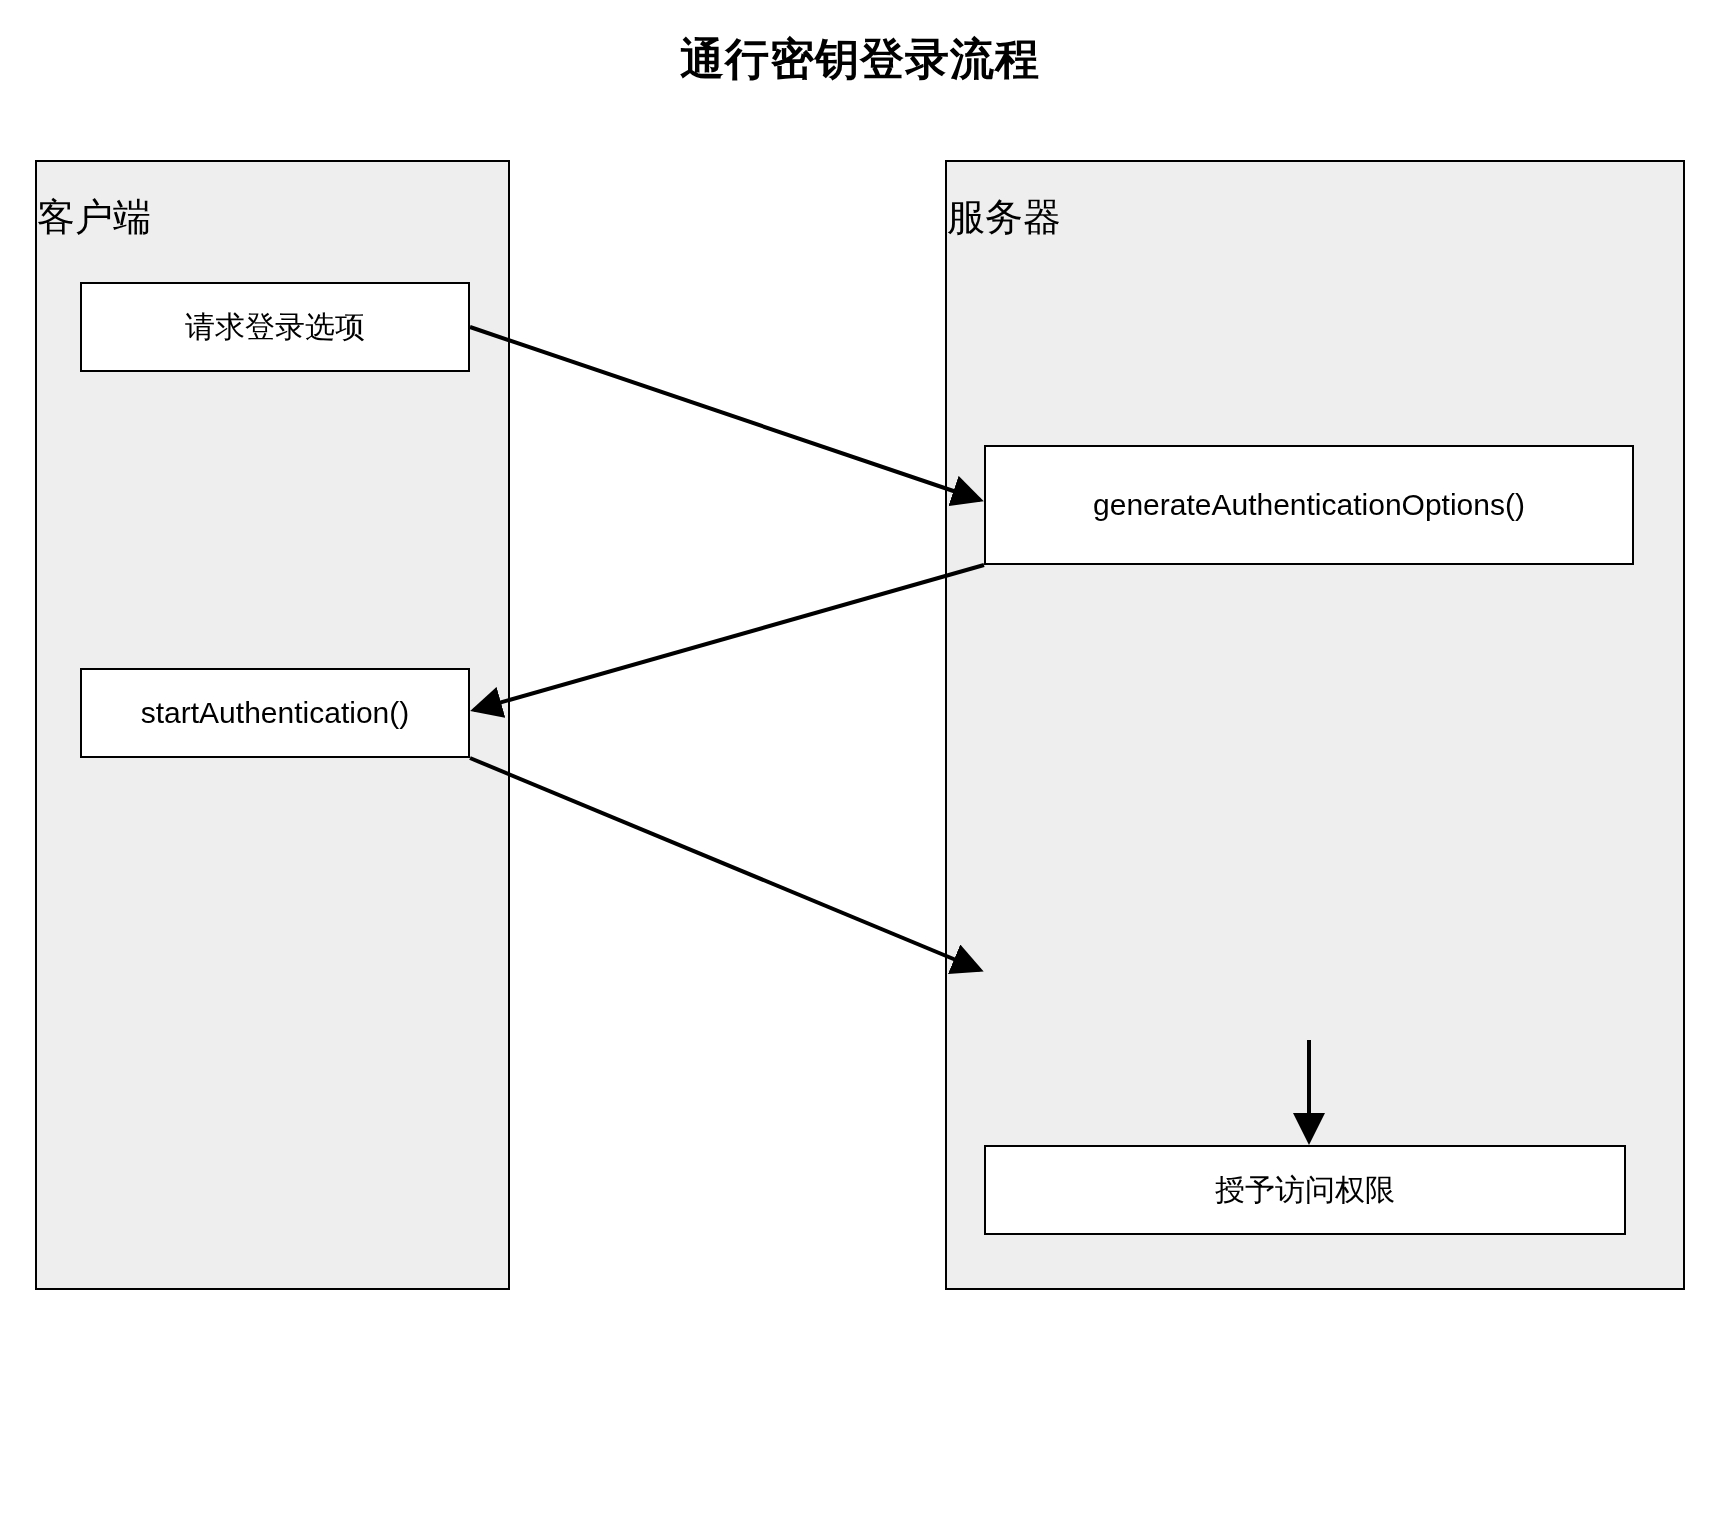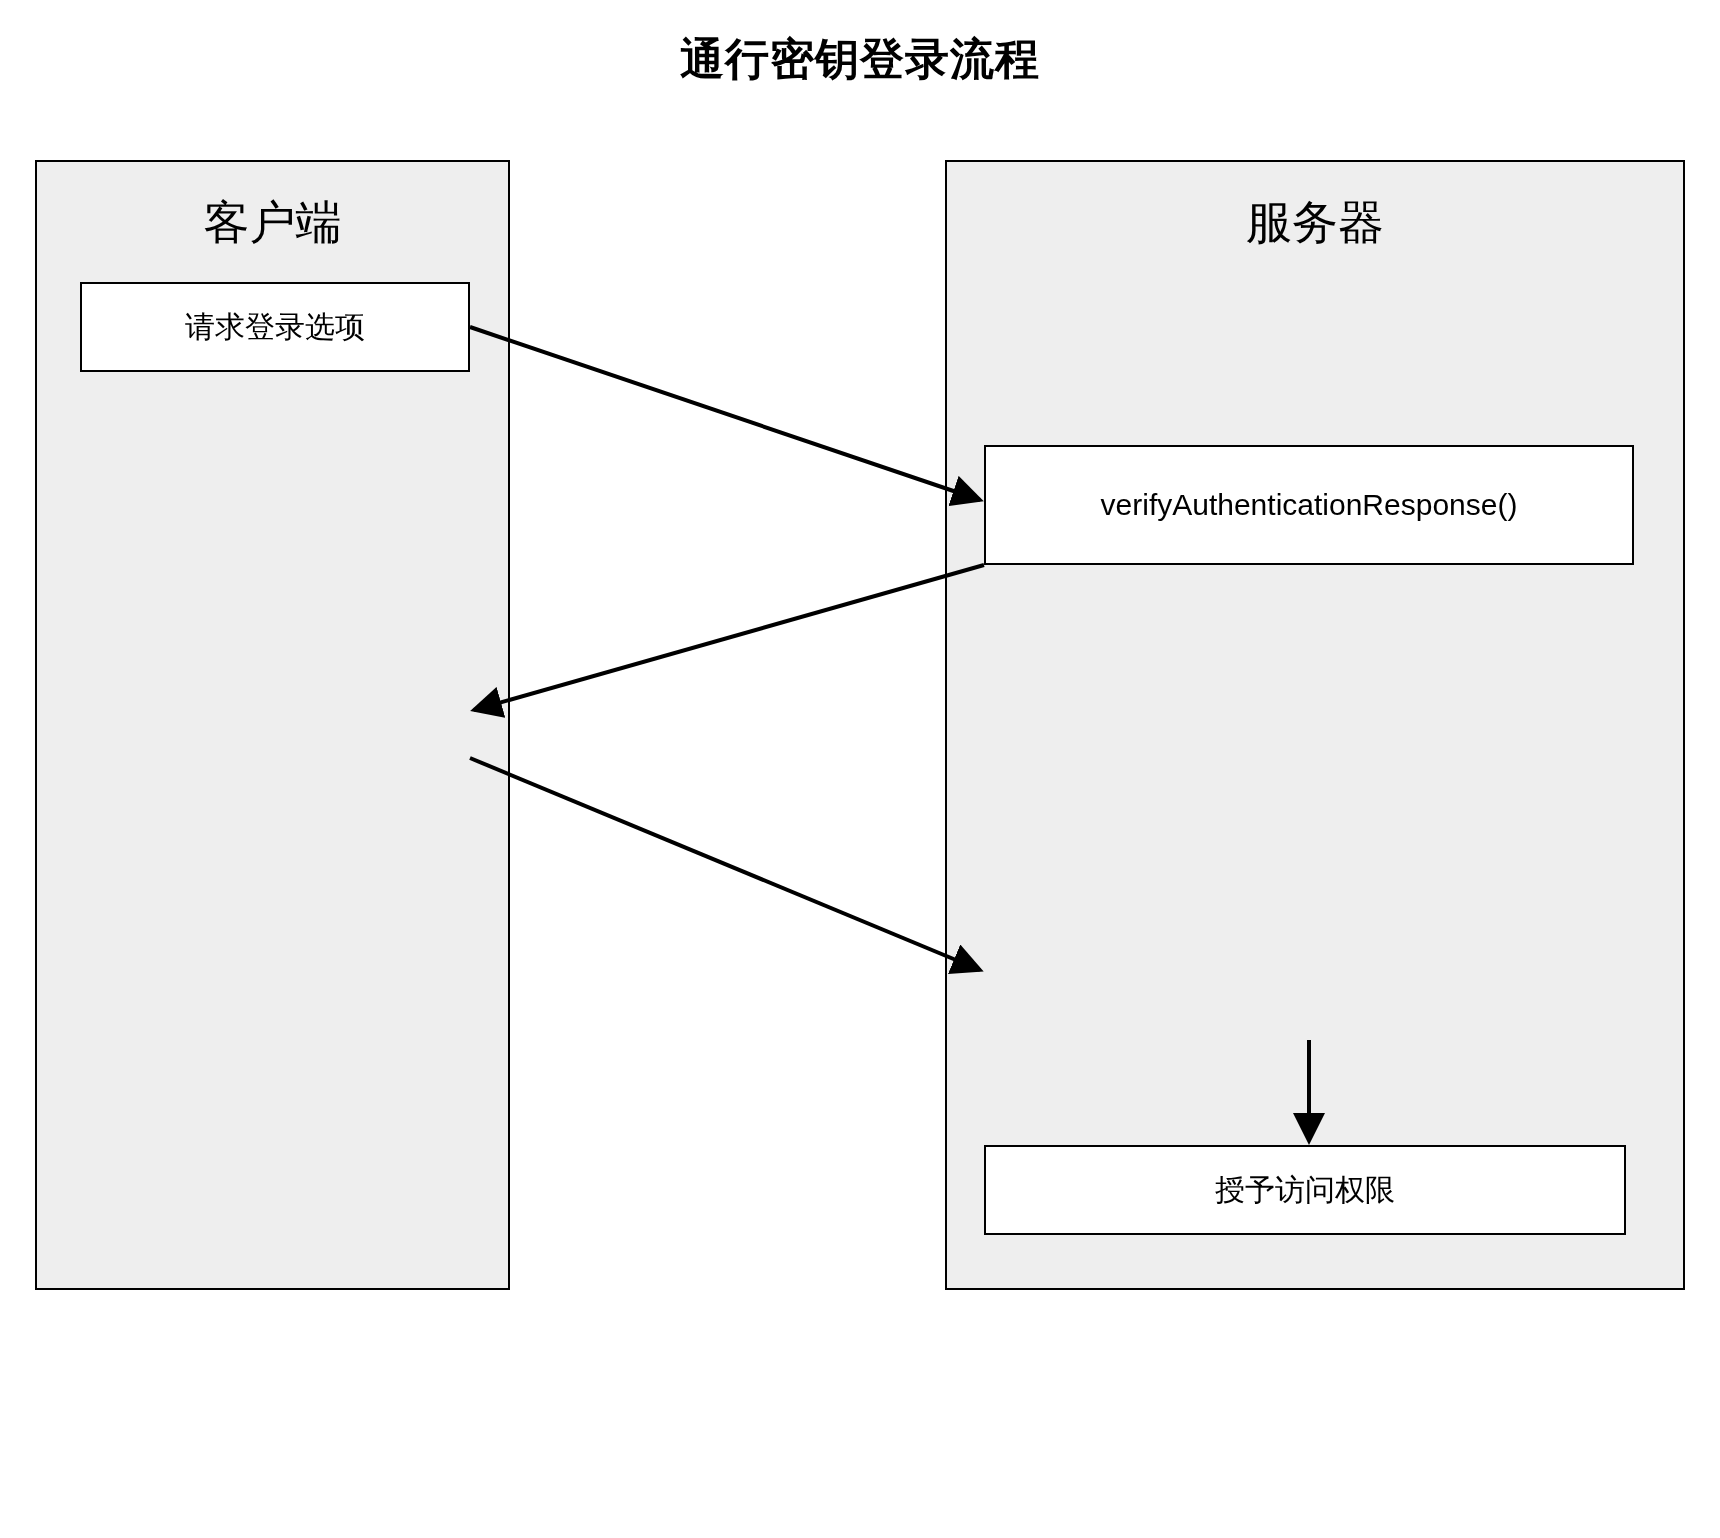--- a/index.html
+++ b/index.html
@@ -28,22 +28,22 @@
     position: absolute;
     background: #eeeeee;
     border: 2px solid #000;
     box-sizing: border-box;
   }
   .lane-header {
     position: absolute;
     top: 30px;
     left: 0;
     width: 100%;
-    text-align: center;
-    font-size: 46px;
+    text-align: left;
+    font-size: 38px;
     font-weight: 400;
     color: #000;
   }
   .node {
     position: absolute;
     background: #ffffff;
     border: 2px solid #000;
     box-sizing: border-box;
     display: flex;
     align-items: center;
@@ -72,22 +72,23 @@
   <div class="lane" style="left:35px; top:160px; width:475px; height:1130px;">
     <div class="lane-header">客户端</div>
   </div>
 
   <div class="lane" style="left:945px; top:160px; width:740px; height:1130px;">
     <div class="lane-header">服务器</div>
   </div>
 
   <div class="node" style="left:80px; top:282px; width:390px; height:90px;">请求登录选项</div>
 
-  <div class="node" style="left:984px; top:445px; width:650px; height:120px;">verifyAuthenticationResponse()</div>
+  <div class="node" style="left:984px; top:445px; width:650px; height:120px;">generateAuthenticationOptions()</div>
 
+  <div class="node" style="left:80px; top:668px; width:390px; height:90px;">startAuthentication()</div>
 
 
   <div class="node" style="left:984px; top:1145px; width:642px; height:90px;">授予访问权限</div>
 
   <svg class="arrows" viewBox="0 0 1720 1538">
     <defs>
       <marker id="arrowhead" markerWidth="8" markerHeight="8" refX="7" refY="4" orient="auto" markerUnits="strokeWidth">
         <path d="M0,0 L8,4 L0,8 Z" fill="#000"></path>
       </marker>
     </defs>

